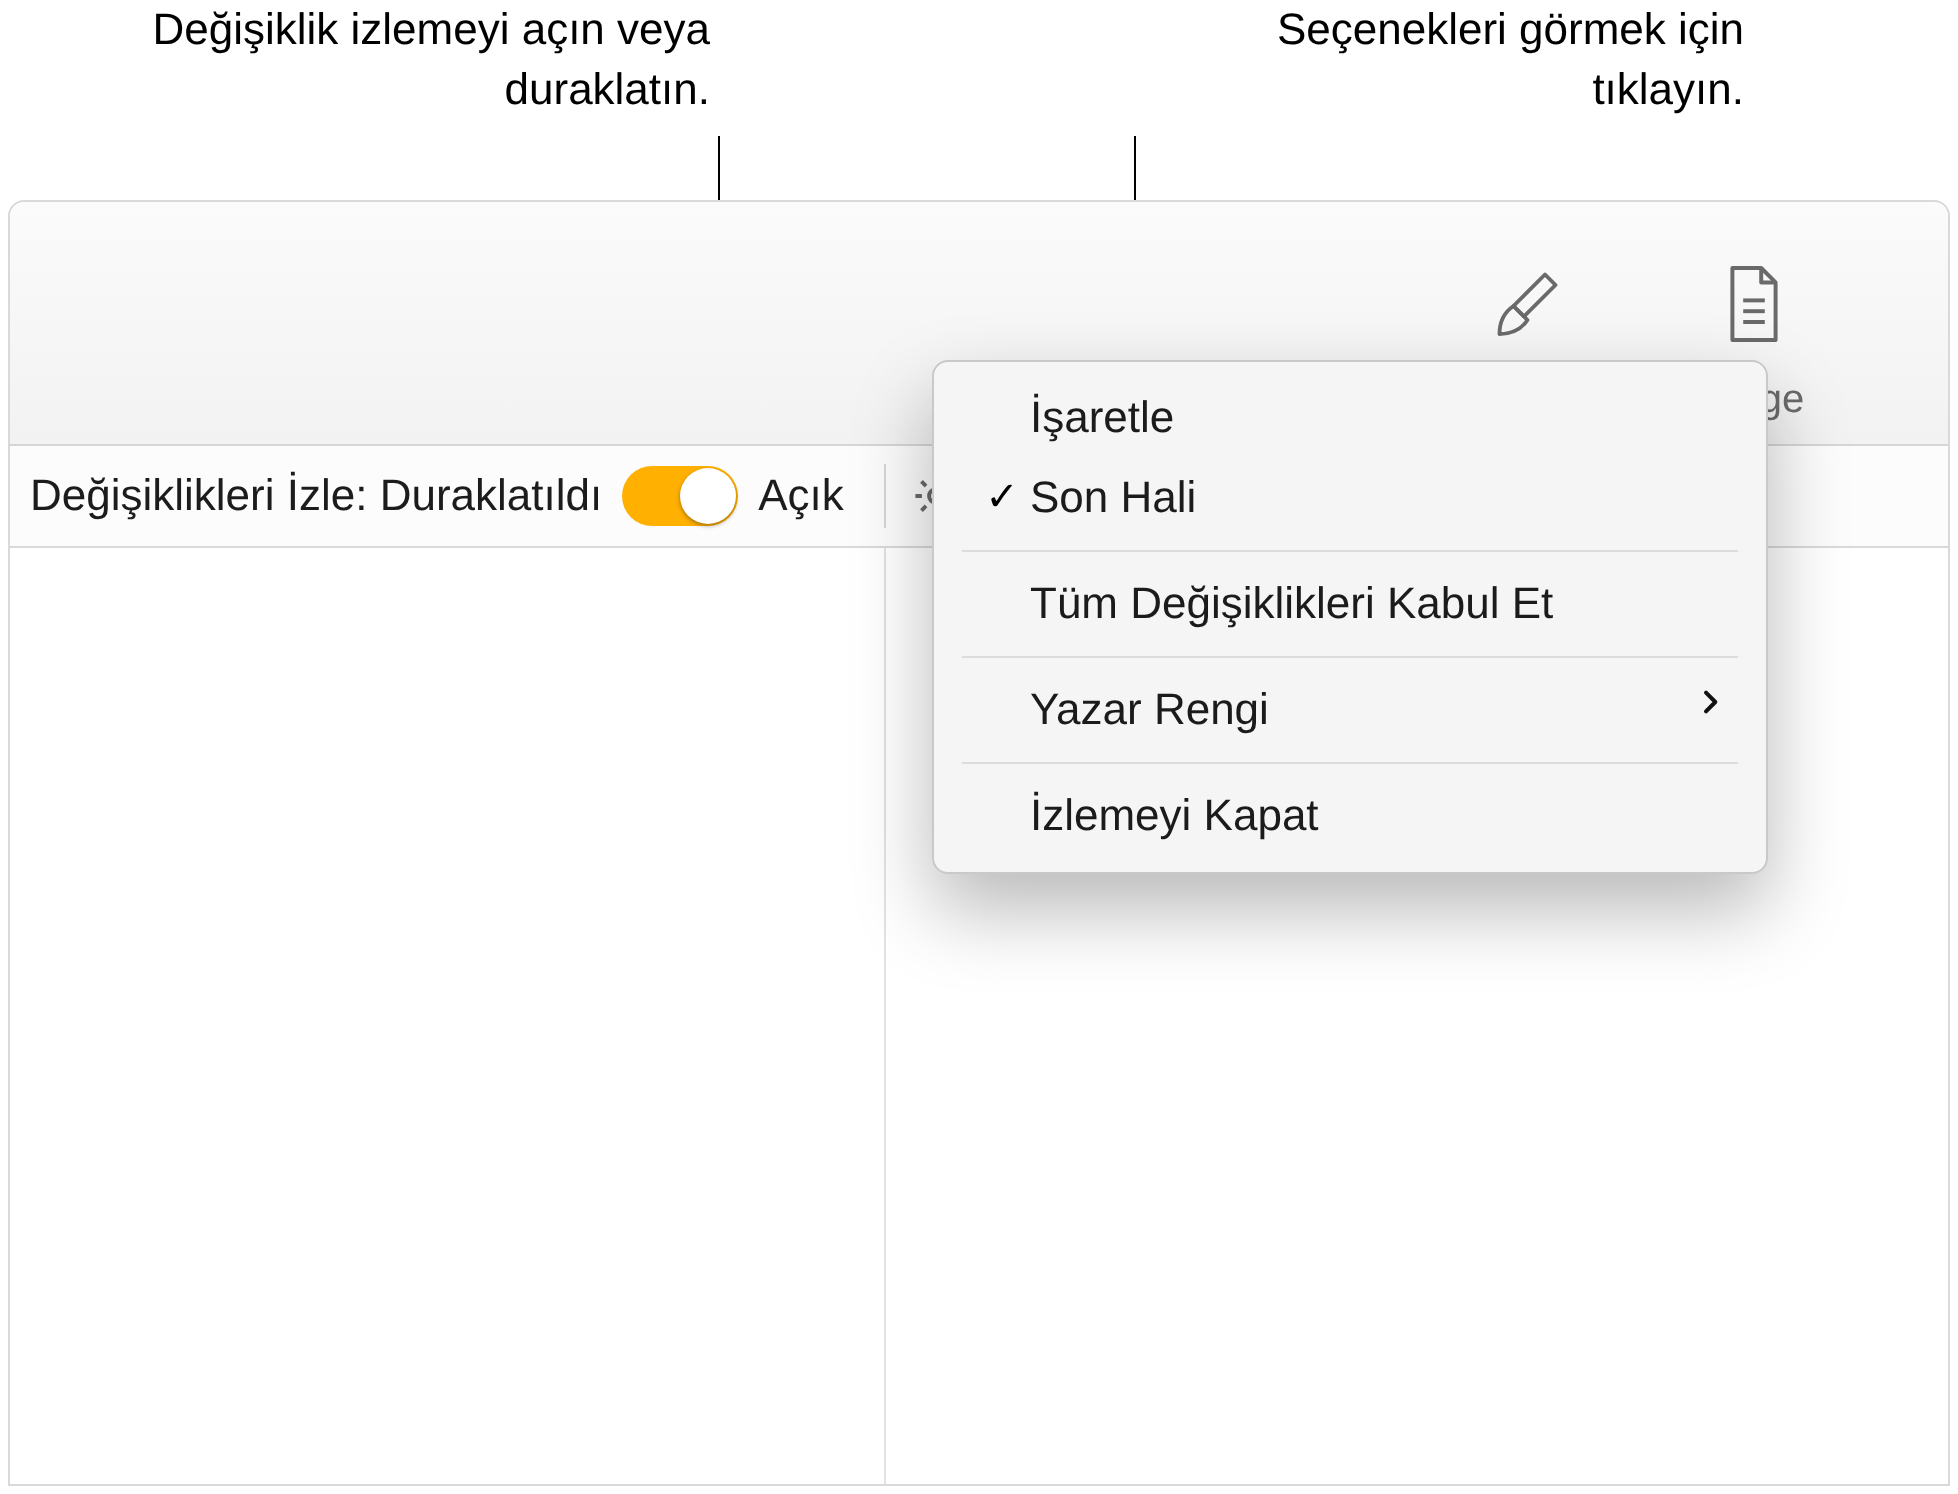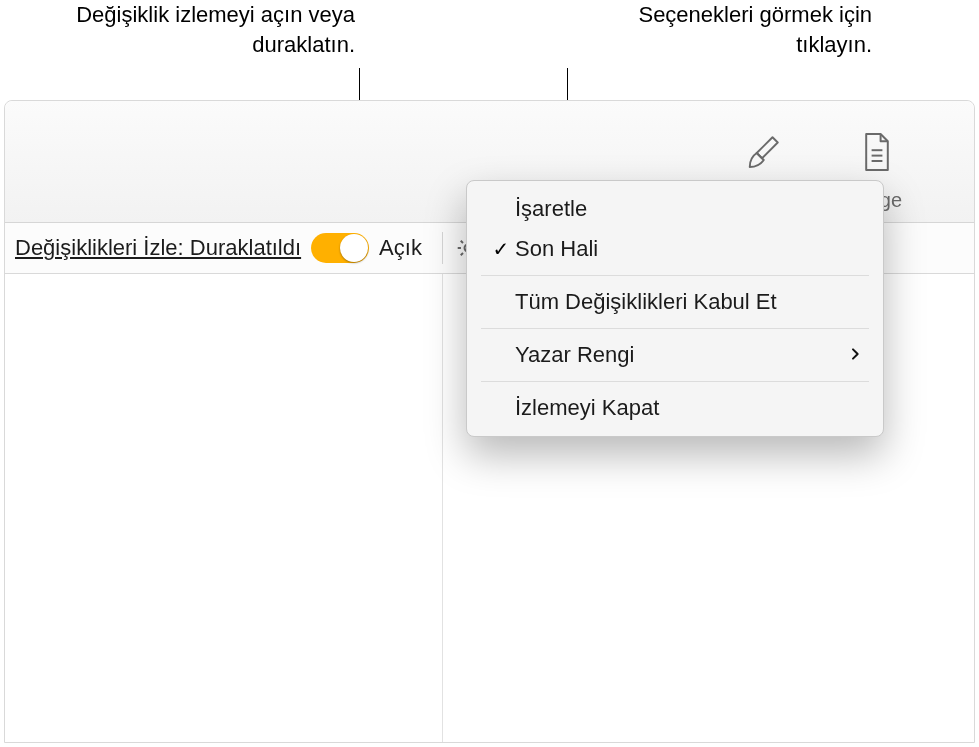--- a/index.html
+++ b/index.html
@@ -76,21 +76,21 @@
     background: #fcfcfc;
     border-bottom: 1px solid #d9d9d9;
     display: flex;
     align-items: center;
     padding: 0 10px;
     font-size: 22px;
     color: #1c1c1c;
     position: relative;
   }
 
-  .track-label { white-space: nowrap; text-decoration: underline; }
+  .track-label { white-space: nowrap; }
   .toggle {
     margin: 0 10px 0 10px;
     width: 58px;
     height: 30px;
     border-radius: 15px;
     background: #ffb000;
     position: relative;
     flex: 0 0 auto;
   }
   .toggle .knob {
@@ -142,21 +142,20 @@
     background: #f5f5f5;
     border: 1px solid #c9c9c9;
     border-radius: 8px;
     box-shadow: 0 18px 40px rgba(0,0,0,0.28);
     padding: 8px 0;
     font-size: 22px;
     color: #1b1b1b;
   }
   .popup .item {
     display: flex;
-    align-items: center;
     padding: 7px 20px 7px 20px;
     position: relative;
   }
   .popup .item .check {
     width: 28px;
     text-align: center;
     font-size: 20px;
     color: #000;
   }
   .popup .item .txt { flex: 1; }

